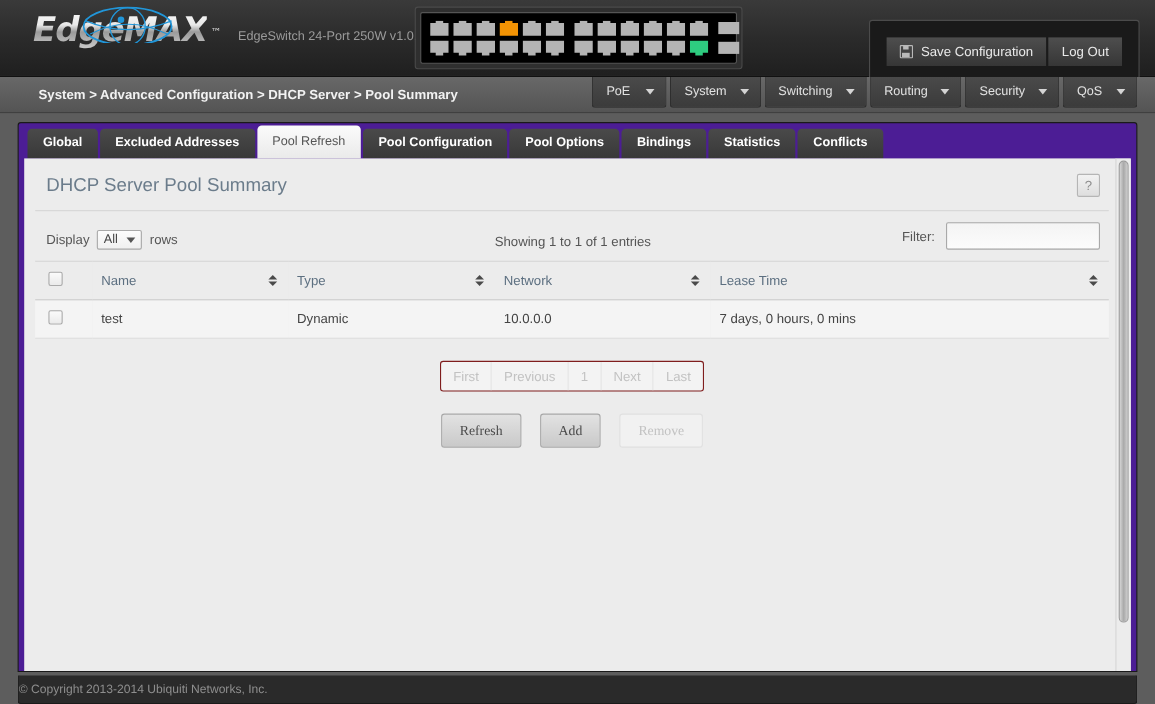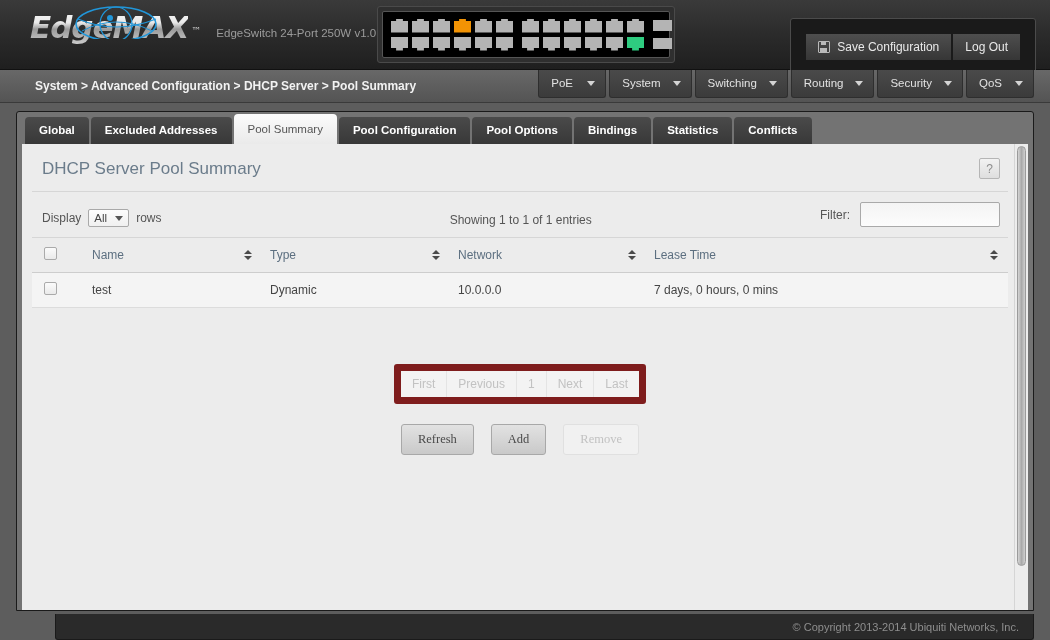--- a/index.html
+++ b/index.html
@@ -151,21 +151,21 @@
   
   .page-body {
     position: relative;
     height: 537px;
     background: #5d5d5d;
     padding: 8px 16px 0 16px;
   }
   .panel-shell {
     position: relative;
     height: 500px;
-    background: #737373;
+    background: #4c1d95;
     border: 1px solid #1a1a1a;
     border-radius: 3px 3px 0 0;
     padding: 5px 5px 0 5px;
   }
 
   
   .tabbar {
     display: flex; gap: 2px;
     height: 27px; align-items: flex-end;
     padding-left: 3px;
@@ -284,24 +284,23 @@
   .col-type { width: 188px; }
   .col-net  { width: 196px; }
 
   
   .pager {
     display: flex; justify-content: center;
     margin-top: 20px;
   }
   .pager-group {
     display: flex;
-    border: 7px solid #7f1d1d; border-radius: 3px;
+    border: 1px solid #7f1d1d; border-radius: 3px;
     overflow: hidden;
     background: #f3f3f3;
-    margin-top: 36px;
   }
   .pg {
     font-size: 12px; color: #c2c2c2;
     padding: 6px 11px;
     border-right: 1px solid #e4e4e4;
     cursor: default;
   }
   .pg:last-child { border-right: none; }
 
   
@@ -321,23 +320,22 @@
     cursor: default;
   }
 
   
   .footer {
     position: absolute; left: 16px; right: 16px; bottom: 0px;
     height: 26px;
     background: #2a2a2a;
     border: 1px solid #1a1a1a; border-top: none;
     border-radius: 0 0 3px 3px;
-    display: flex; align-items: center; justify-content: flex-end;
+    display: flex; align-items: center; justify-content: flex-start;
     padding-right: 14px;
-    margin-left: 39px;
   }
   .copyright { font-size: 11px; color: #8e8e8e; }
 </style>
 </head>
 <body>
 
 <div class="header">
   <div class="logo-wrap">
     <div class="logo">
       <svg class="logo-arc" viewBox="0 0 96 34">
@@ -442,21 +440,21 @@
     </div>
   </div>
 </div>
 
 <div class="page-body">
   <div class="panel-shell">
 
     <div class="tabbar">
       <div class="tab"><span>Global</span></div>
       <div class="tab"><span>Excluded Addresses</span></div>
-      <div class="tab active"><span>Pool Summary</span></div>
+      <div class="tab active"><span>Pool Refresh</span></div>
       <div class="tab"><span>Pool Configuration</span></div>
       <div class="tab"><span>Pool Options</span></div>
       <div class="tab"><span>Bindings</span></div>
       <div class="tab"><span>Statistics</span></div>
       <div class="tab"><span>Conflicts</span></div>
     </div>
 
     <div class="content">
       <div class="content-inner">
 

